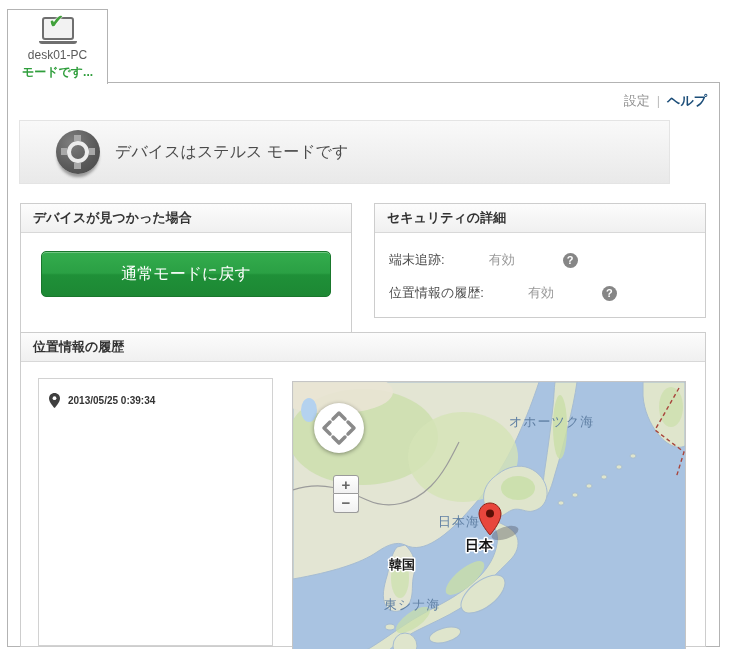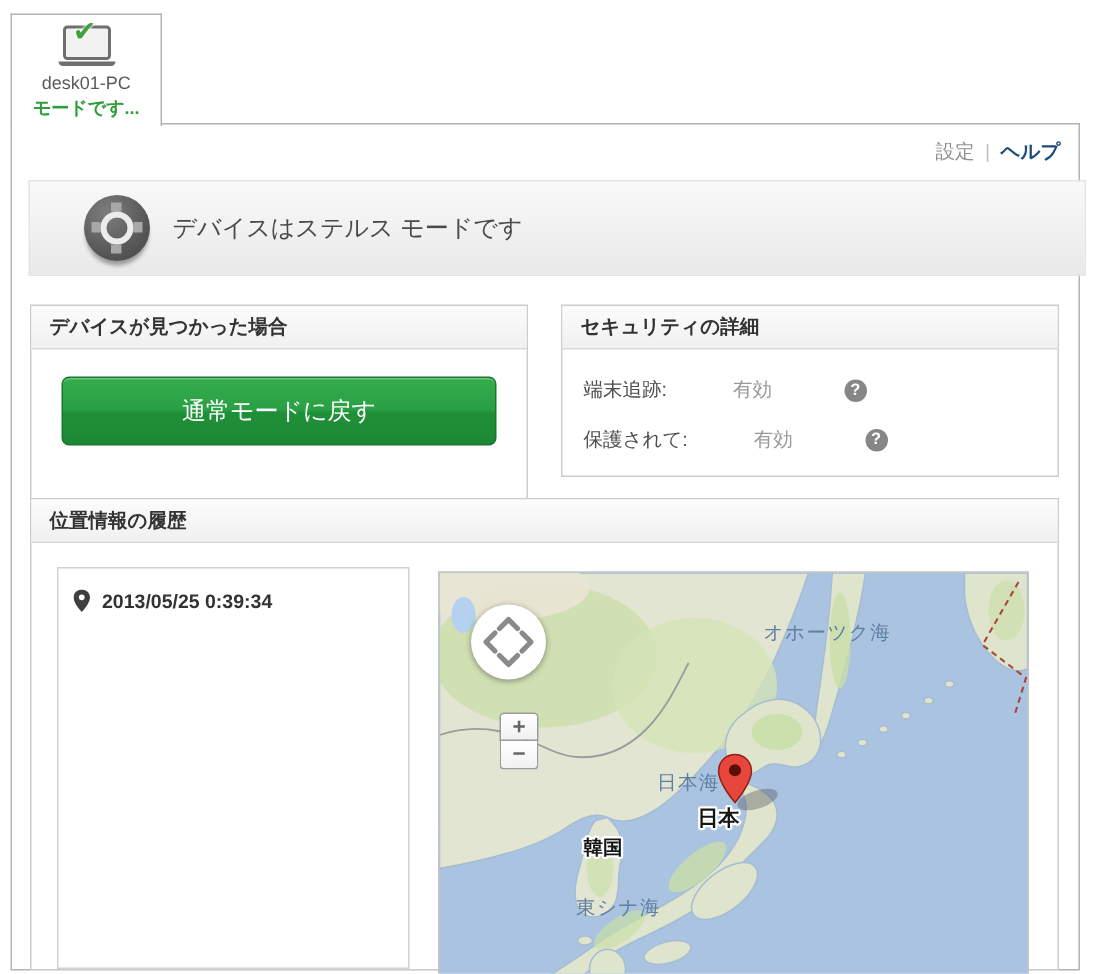--- a/index.html
+++ b/index.html
@@ -22,21 +22,21 @@
   .tab-name{font-size:12px;color:#5a5a5a;margin-top:4px;}
   .tab-status{font-size:12px;font-weight:bold;color:#2f9e3c;margin-top:2px;}
 
   
   .top-links{position:absolute;top:92px;right:22px;font-size:13px;z-index:2;}
   .link-settings{color:#8f8f8f;cursor:pointer;}
   .link-div{color:#c0c0c0;margin:0 7px;}
   .link-help{color:#1b4d78;font-weight:bold;cursor:pointer;}
 
   
-  .banner{position:absolute;left:19px;top:120px;width:705px;height:64px;box-sizing:border-box;
+  .banner{position:absolute;left:19px;top:120px;width:651px;height:64px;box-sizing:border-box;
           background:linear-gradient(#f9f9f9,#e9e9e9);border:1px solid #e4e4e4;
           display:flex;align-items:center;padding-left:36px;z-index:2;}
   .target-icon{position:relative;width:44px;height:44px;border-radius:50%;flex:0 0 44px;
                background:radial-gradient(circle at 35% 28%,#7e7e7e,#575757 62%,#474747);
                box-shadow:0 4px 3px -1px rgba(0,0,0,.35);}
   .target-icon::after{content:"";position:absolute;left:11px;top:11px;right:11px;bottom:11px;
                border:4px solid #ececec;border-radius:50%;box-sizing:border-box;}
   .notch{position:absolute;background:#a8a8a8;}
   .notch.n{width:7px;height:6px;left:18px;top:5px;}
   .notch.s{width:7px;height:6px;left:18px;bottom:5px;}
@@ -64,21 +64,21 @@
   .sec-label{color:#4d4d4d;}
   .sec-value{color:#9a9a9a;margin-left:4px;}
   .q-icon{width:15px;height:15px;border-radius:50%;background:#868686;color:#fff;
           font-size:11px;font-weight:bold;line-height:15px;text-align:center;
           margin-left:8px;cursor:pointer;}
 
   
   .history-list{position:absolute;left:38px;top:378px;width:235px;height:268px;box-sizing:border-box;
                 border:1px solid #d2d2d2;background:#fff;z-index:3;}
   .history-item{display:flex;align-items:center;padding:14px 0 0 10px;cursor:pointer;}
-  .history-time{font-size:13px;font-weight:bold;color:#333;margin-left:8px;}
+  .history-time{font-size:10px;font-weight:bold;color:#333;margin-left:8px;}
 
   
   .map{position:absolute;left:292px;top:381px;width:392px;height:272px;
        border:1px solid #c5c5c5;background:#a9c3e1;z-index:4;overflow:hidden;cursor:grab;}
   .map svg text{font-family:"Liberation Sans","DejaVu Sans",sans-serif;}
   .sea-label{fill:#5f7fa3;font-size:13px;letter-spacing:1px;}
   .land-label{fill:#151515;font-weight:bold;paint-order:stroke;stroke:#fff;stroke-width:3px;
               stroke-linejoin:round;}
 
   .pan-ctrl{position:absolute;left:21px;top:21px;width:50px;height:50px;border-radius:50%;
@@ -128,21 +128,21 @@
 
   <div class="panel panel-right">
     <div class="panel-header">セキュリティの詳細</div>
     <div class="sec-body">
       <div class="sec-row">
         <span class="sec-label">端末追跡:</span>
         <span class="sec-value">有効</span>
         <span class="q-icon">?</span>
       </div>
       <div class="sec-row">
-        <span class="sec-label">保護されて:</span>
+        <span class="sec-label">位置情報の履歴:</span>
         <span class="sec-value">有効</span>
         <span class="q-icon">?</span>
       </div>
     </div>
   </div>
 
   <div class="panel panel-bottom">
     <div class="panel-header">位置情報の履歴</div>
   </div>
 

